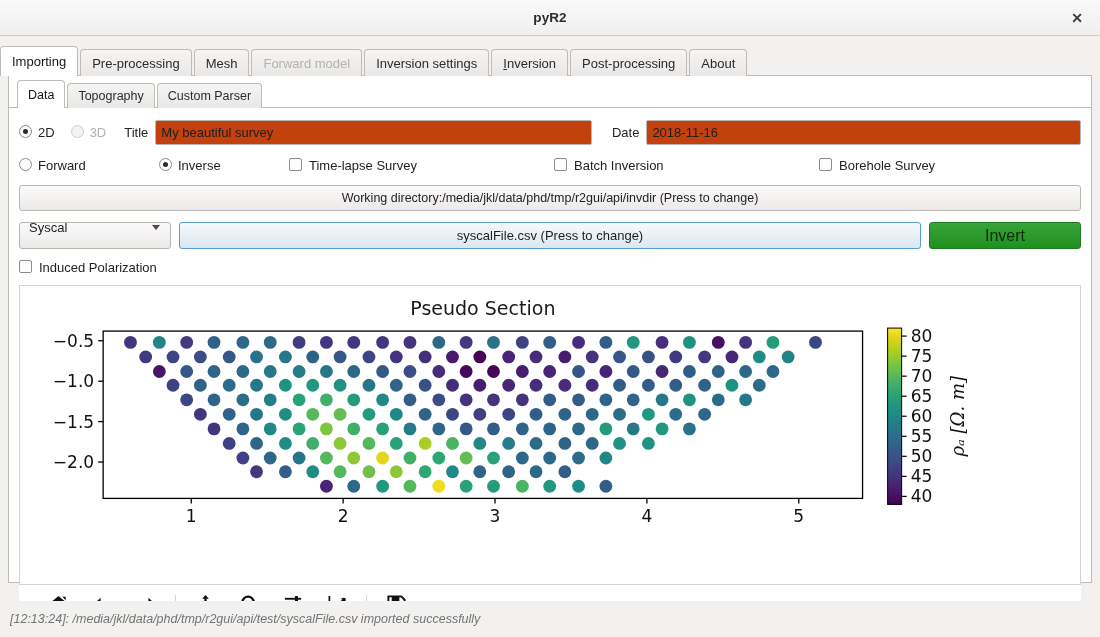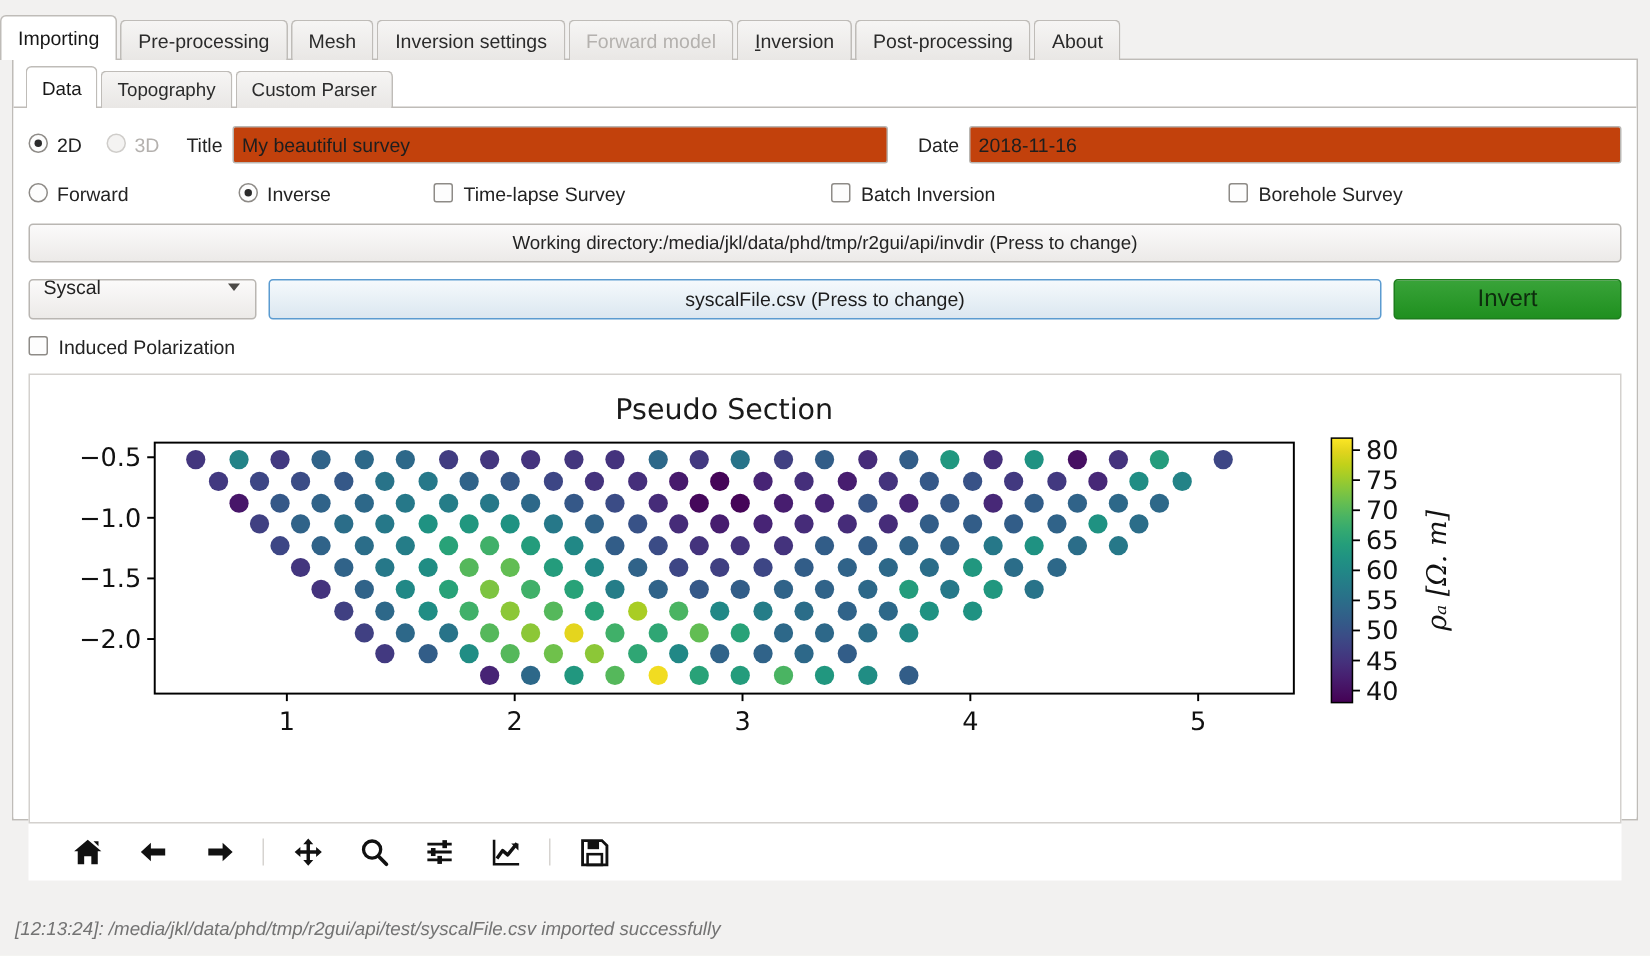--- a/index.html
+++ b/index.html
@@ -199,38 +199,42 @@
     background: #f2f1f0;
   }
 
   .scatter-dot { stroke: none; }
 </style>
 </head>
 <body>
 
 <div id="window">
 
+  <div id="titlebar">
+    <div id="titlebar-title">pyR2</div>
+    <div id="close-btn">✕</div>
+  </div>
 
   <div id="body">
 
     <div class="tabstrip level1" id="main-tabs">
         <div class="tab active">
           <span>Importing</span>
         </div>
         <div class="tab">
           <span>Pre-processing</span>
         </div>
         <div class="tab">
           <span>Mesh</span>
         </div>
+        <div class="tab disabled">
+          <span>Forward model</span>
+        </div>
         <div class="tab">
           <span>Inversion settings</span>
-        </div>
-        <div class="tab disabled">
-          <span>Forward model</span>
         </div>
         <div class="tab">
           <span class="mn">I</span>
           <span>nversion</span>
         </div>
         <div class="tab">
           <span>Post-processing</span>
         </div>
         <div class="tab">
           <span>About</span>

